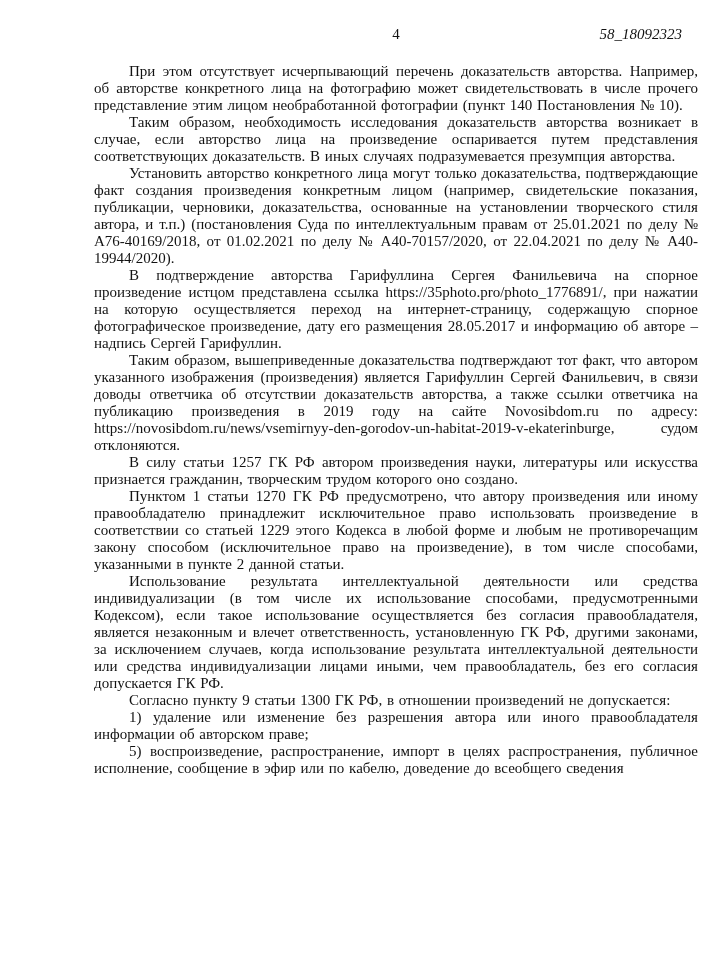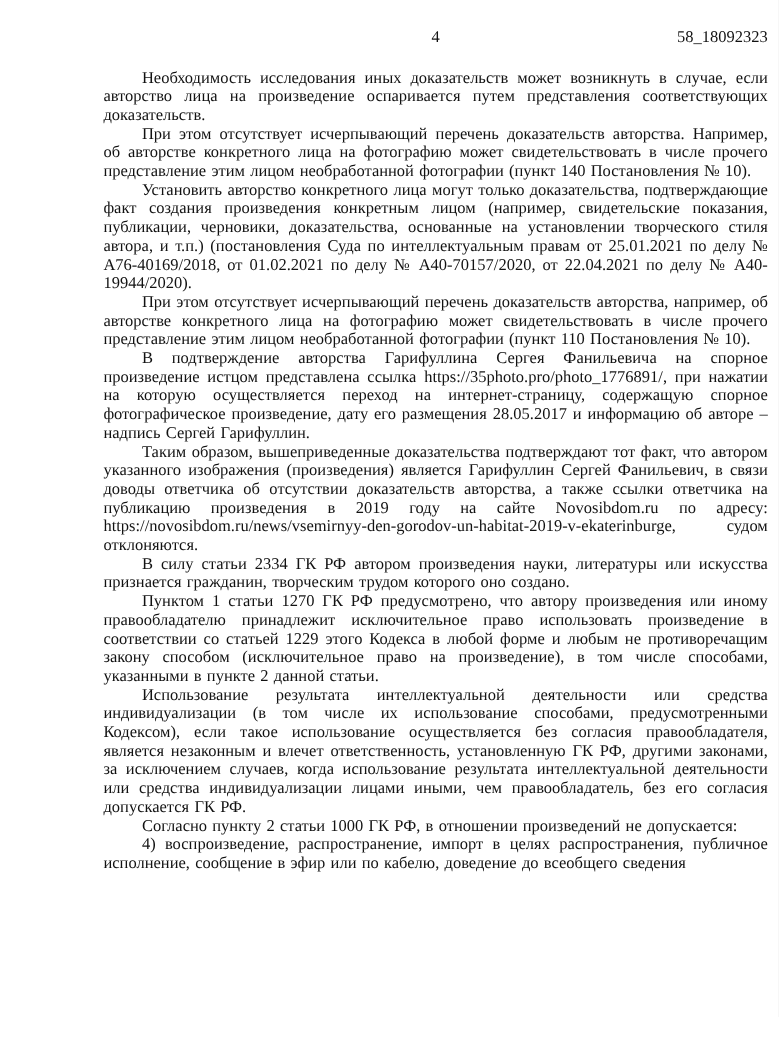--- a/index.html
+++ b/index.html
@@ -32,23 +32,24 @@
     margin-bottom: 20px;
   }
   .page-number {
     position: absolute;
     left: 50%;
     transform: translateX(-50%);
     white-space: nowrap;
   }
   .doc-number {
     position: absolute;
-    right: 0;
+    right: 16px;
     top: 0;
     white-space: nowrap;
+    font-style: italic;
   }
   .doc-body p.para {
     margin: 0;
     font-size: 15px;
     line-height: 17px;
     text-align: justify;
     text-indent: 35px;
     word-spacing: 1px;
   }
 </style>
@@ -56,26 +57,26 @@
 <body>
 
 <div class="page">
   <div class="content">
     <div class="doc-header">
       <span class="page-number">4</span>
       <span class="doc-number">58_18092323</span>
     </div>
     <div class="doc-body">
 
-    <p class="para">Необходимость исследования иных доказательств может возникнуть в случае, если авторство лица на произведение оспаривается путем представления соответствующих доказательств.</p>
         <p class="para">При этом отсутствует исчерпывающий перечень доказательств авторства. Например, об авторстве конкретного лица на фотографию может свидетельствовать в числе прочего представление этим лицом необработанной фотографии (пункт 140 Постановления № 10).</p>
+        <p class="para">Таким образом, необходимость исследования доказательств авторства возникает в случае, если авторство лица на произведение оспаривается путем представления соответствующих доказательств. В иных случаях подразумевается презумпция авторства.</p>
         <p class="para">Установить авторство конкретного лица могут только доказательства, подтверждающие факт создания произведения конкретным лицом (например, свидетельские показания, публикации, черновики, доказательства, основанные на установлении творческого стиля автора, и т.п.) (постановления Суда по интеллектуальным правам от 25.01.2021 по делу № А76-40169/2018, от 01.02.2021 по делу № А40-70157/2020, от 22.04.2021 по делу № А40- 19944/2020).</p>
-        <p class="para">При этом отсутствует исчерпывающий перечень доказательств авторства, например, об авторстве конкретного лица на фотографию может свидетельствовать в числе прочего представление этим лицом необработанной фотографии (пункт 110 Постановления № 10).</p>
         <p class="para">В подтверждение авторства Гарифуллина Сергея Фанильевича на спорное произведение истцом представлена ссылка https://35photo.pro/photo_1776891/, при нажатии на которую осуществляется переход на интернет-страницу, содержащую спорное фотографическое произведение, дату его размещения 28.05.2017 и информацию об авторе – надпись Сергей Гарифуллин.</p>
         <p class="para">Таким образом, вышеприведенные доказательства подтверждают тот факт, что автором указанного изображения (произведения) является Гарифуллин Сергей Фанильевич, в связи доводы ответчика об отсутствии доказательств авторства, а также ссылки ответчика на публикацию произведения в 2019 году на сайте Novosibdom.ru по адресу: https://novosibdom.ru/news/vsemirnyy-den-gorodov-un-habitat-2019-v-ekaterinburge, судом отклоняются.</p>
-        <p class="para">В силу статьи 2334 ГК РФ автором произведения науки, литературы или искусства признается гражданин, творческим трудом которого оно создано.</p>
+        <p class="para">В силу статьи 1257 ГК РФ автором произведения науки, литературы или искусства признается гражданин, творческим трудом которого оно создано.</p>
         <p class="para">Пунктом 1 статьи 1270 ГК РФ предусмотрено, что автору произведения или иному правообладателю принадлежит исключительное право использовать произведение в соответствии со статьей 1229 этого Кодекса в любой форме и любым не противоречащим закону способом (исключительное право на произведение), в том числе способами, указанными в пункте 2 данной статьи.</p>
         <p class="para">Использование результата интеллектуальной деятельности или средства индивидуализации (в том числе их использование способами, предусмотренными Кодексом), если такое использование осуществляется без согласия правообладателя, является незаконным и влечет ответственность, установленную ГК РФ, другими законами, за исключением случаев, когда использование результата интеллектуальной деятельности или средства индивидуализации лицами иными, чем правообладатель, без его согласия допускается ГК РФ.</p>
-        <p class="para">Согласно пункту 2 статьи 1000 ГК РФ, в отношении произведений не допускается:</p>
-        <p class="para">4) воспроизведение, распространение, импорт в целях распространения, публичное исполнение, сообщение в эфир или по кабелю, доведение до всеобщего сведения</p>
+        <p class="para">Согласно пункту 9 статьи 1300 ГК РФ, в отношении произведений не допускается:</p>
+        <p class="para">1) удаление или изменение без разрешения автора или иного правообладателя информации об авторском праве;</p>
+        <p class="para">5) воспроизведение, распространение, импорт в целях распространения, публичное исполнение, сообщение в эфир или по кабелю, доведение до всеобщего сведения</p>
       </div>
   </div>
 </div>
 
 </body></html>

